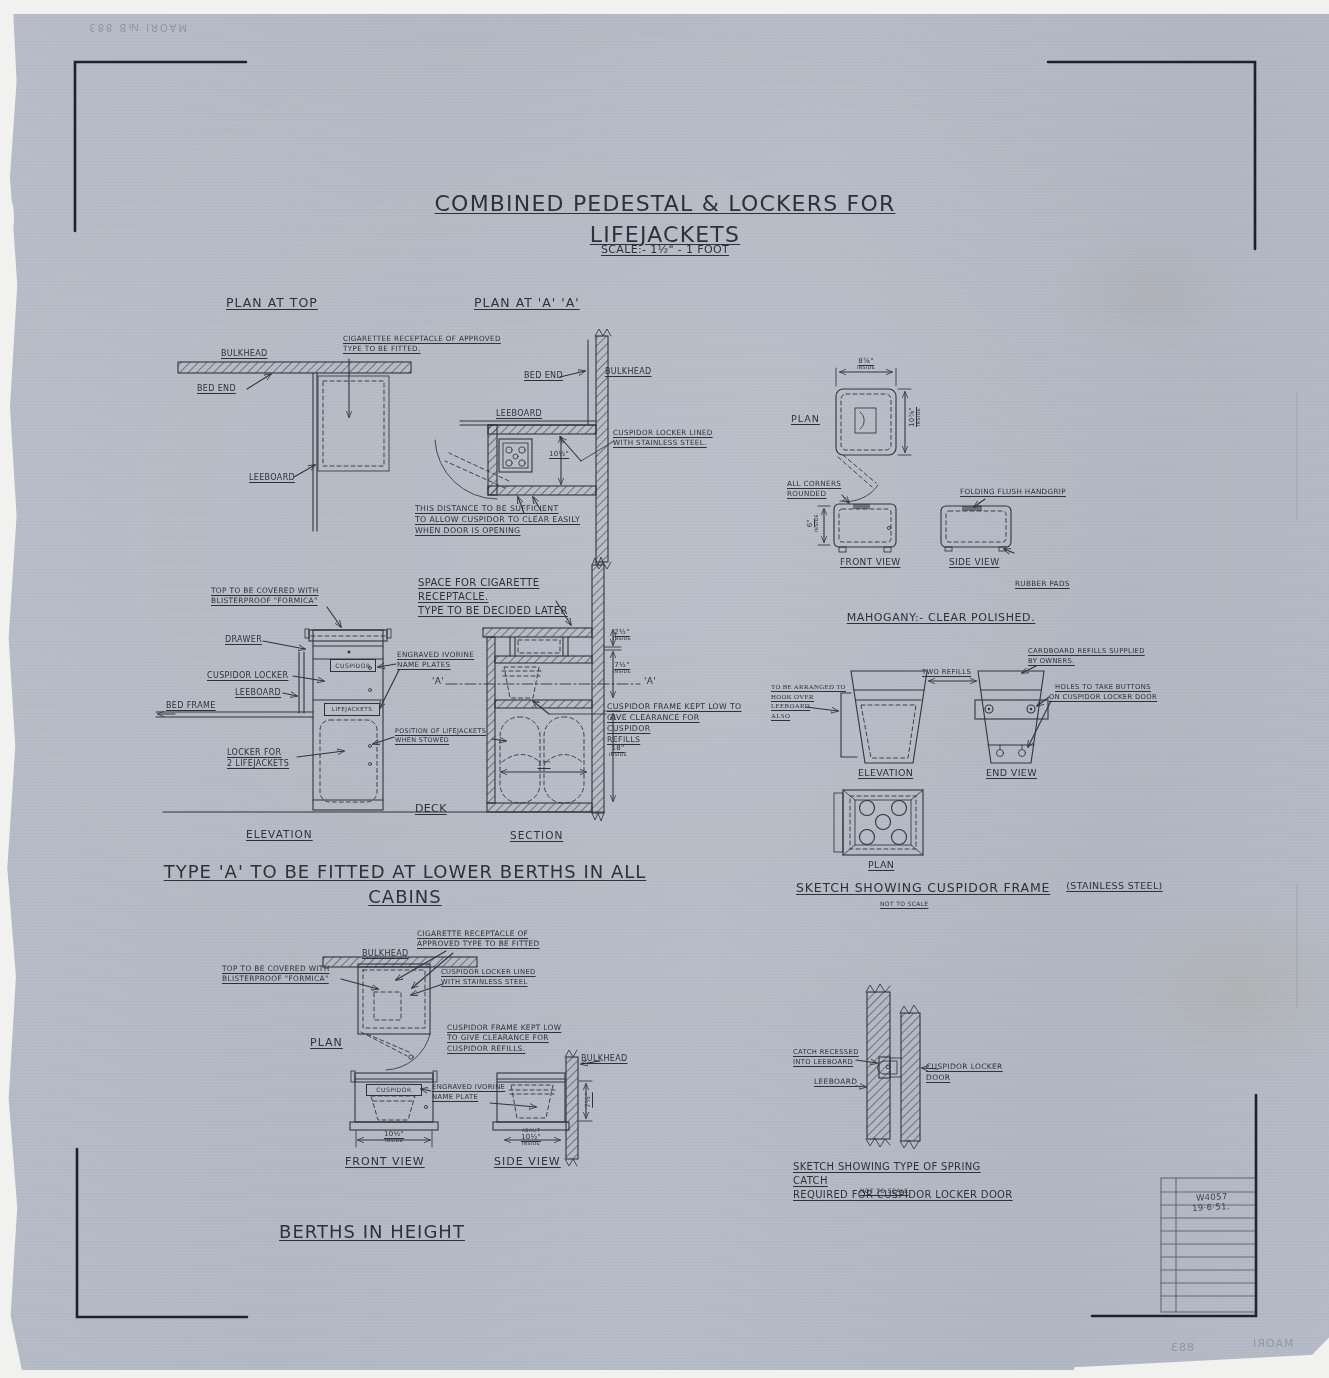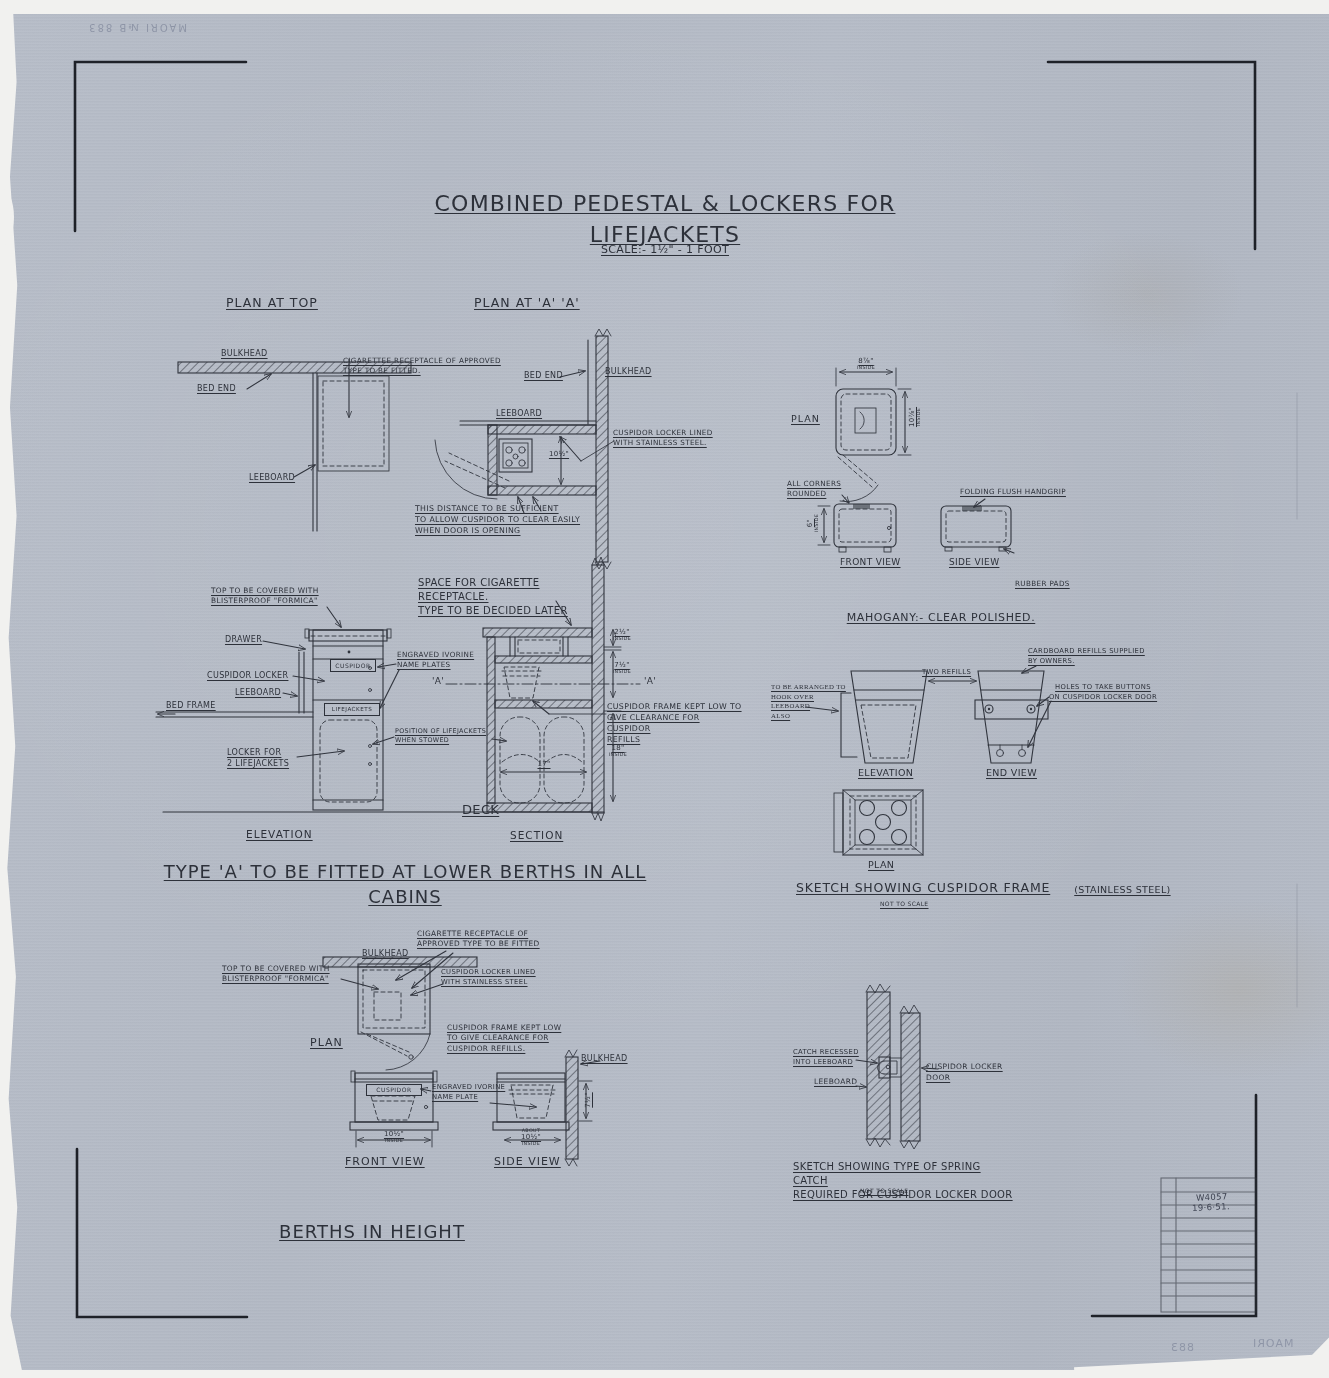--- a/index.html
+++ b/index.html
@@ -34,21 +34,21 @@
   .u{text-decoration:underline;text-underline-offset:2px;text-decoration-thickness:.9px;}
   .c{text-align:center;}
   .plate{border:1px solid #2d313a;text-align:center;white-space:nowrap;
          letter-spacing:.5px;overflow:hidden;background:rgba(255,255,255,.04);}
   .dim{position:absolute;z-index:4;text-align:center;color:#2d313a;}
   .dim .num{display:block;font-size:7px;letter-spacing:.3px;text-decoration:underline;text-underline-offset:1.5px;}
   .dim .sub{display:block;font-size:4.8px;letter-spacing:.4px;}
   .rot{transform:rotate(-90deg);transform-origin:0 0;}
   .mir{transform:rotate(180deg);opacity:.32;color:#3d4666;}
   .mirx{transform:scaleX(-1);opacity:.3;color:#3d4666;}
-  .caprow{display:flex;align-items:flex-end;gap:24px;}
+  .caprow{display:flex;align-items:flex-start;gap:16px;}
 </style>
 </head>
 <body>
 
 <div class="page">
   <div class="paper"></div>
 
   <div class="bite" style="left:-12px;top:188px;width:26px;height:58px;"></div>
   <div class="bite" style="left:-14px;top:345px;width:24px;height:52px;"></div>
   <div class="bite" style="left:-12px;top:703px;width:26px;height:62px;"></div>
@@ -285,21 +285,21 @@
   <div class="lbl mirx" style="left:1170px;top:1340px;font-size:11px;letter-spacing:1px;">883</div>
 
   <div class="lbl c" style="left:400px;top:178px;width:530px;">
     <span class="u" style="font-size:22px;letter-spacing:1.2px;margin-top:24px;">COMBINED PEDESTAL &amp; LOCKERS FOR LIFEJACKETS</span>
   </div>
   <div class="lbl c" style="left:400px;top:231px;width:530px;">
     <span class="u" style="font-size:11px;">SCALE:- 1½" - 1 FOOT</span>
   </div>
 
   <div class="lbl u" style="left:226px;top:294px;font-size:12.5px;letter-spacing:1px;">PLAN AT TOP</div>
-  <div class="lbl u" style="left:343px;top:334px;width:185px;font-size:7.2px;margin-top:22px;">CIGARETTEE RECEPTACLE OF APPROVED
+  <div class="lbl u" style="left:343px;top:334px;width:185px;font-size:7.2px;">CIGARETTEE RECEPTACLE OF APPROVED
 TYPE TO BE FITTED.</div>
   <div class="lbl u" style="left:221px;top:348px;">BULKHEAD</div>
   <div class="lbl u" style="left:197px;top:383px;">BED END</div>
   <div class="lbl u" style="left:249px;top:472px;">LEEBOARD</div>
 
   <div class="lbl u" style="left:474px;top:294px;font-size:12.5px;letter-spacing:1px;">PLAN AT 'A' 'A'</div>
   <div class="lbl u" style="left:524px;top:370px;">BED END</div>
   <div class="lbl u" style="left:605px;top:366px;">BULKHEAD</div>
   <div class="lbl u" style="left:496px;top:408px;">LEEBOARD</div>
   <div class="lbl u" style="left:613px;top:428px;width:118px;font-size:7.2px;">CUSPIDOR LOCKER LINED
@@ -341,21 +341,21 @@
   <div class="lbl u" style="left:207px;top:670px;">CUSPIDOR LOCKER</div>
   <div class="lbl u" style="left:235px;top:687px;">LEEBOARD</div>
   <div class="lbl u" style="left:166px;top:700px;">BED FRAME</div>
   <div class="lbl plate" style="left:324px;top:703px;width:54px;height:11px;font-size:5.6px;line-height:11px;">LIFEJACKETS</div>
   <div class="lbl u" style="left:227px;top:747px;width:88px;">LOCKER FOR
 2 LIFEJACKETS</div>
   <div class="lbl u" style="left:397px;top:650px;width:100px;font-size:7.2px;">ENGRAVED IVORINE
 NAME PLATES</div>
   <div class="lbl u" style="left:395px;top:727px;width:100px;font-size:6.4px;">POSITION OF LIFEJACKETS
 WHEN STOWED</div>
-  <div class="lbl u" style="left:415px;top:801px;font-size:13px;margin-left:47px;">DECK</div>
+  <div class="lbl u" style="left:415px;top:801px;font-size:11px;">DECK</div>
   <div class="lbl u" style="left:246px;top:827px;font-size:10.5px;letter-spacing:1px;">ELEVATION</div>
 
   <div class="lbl u" style="left:418px;top:576px;width:172px;font-size:10px;">SPACE FOR CIGARETTE RECEPTACLE.
 TYPE TO BE DECIDED LATER</div>
   <div class="lbl" style="left:432px;top:675px;font-size:9px;">'A'</div>
   <div class="lbl" style="left:644px;top:675px;font-size:9px;">'A'</div>
   <div class="dim" style="left:604px;top:628px;width:36px;">
     <span class="num">2½"</span>
     <span class="sub">INSIDE</span>
   </div>

